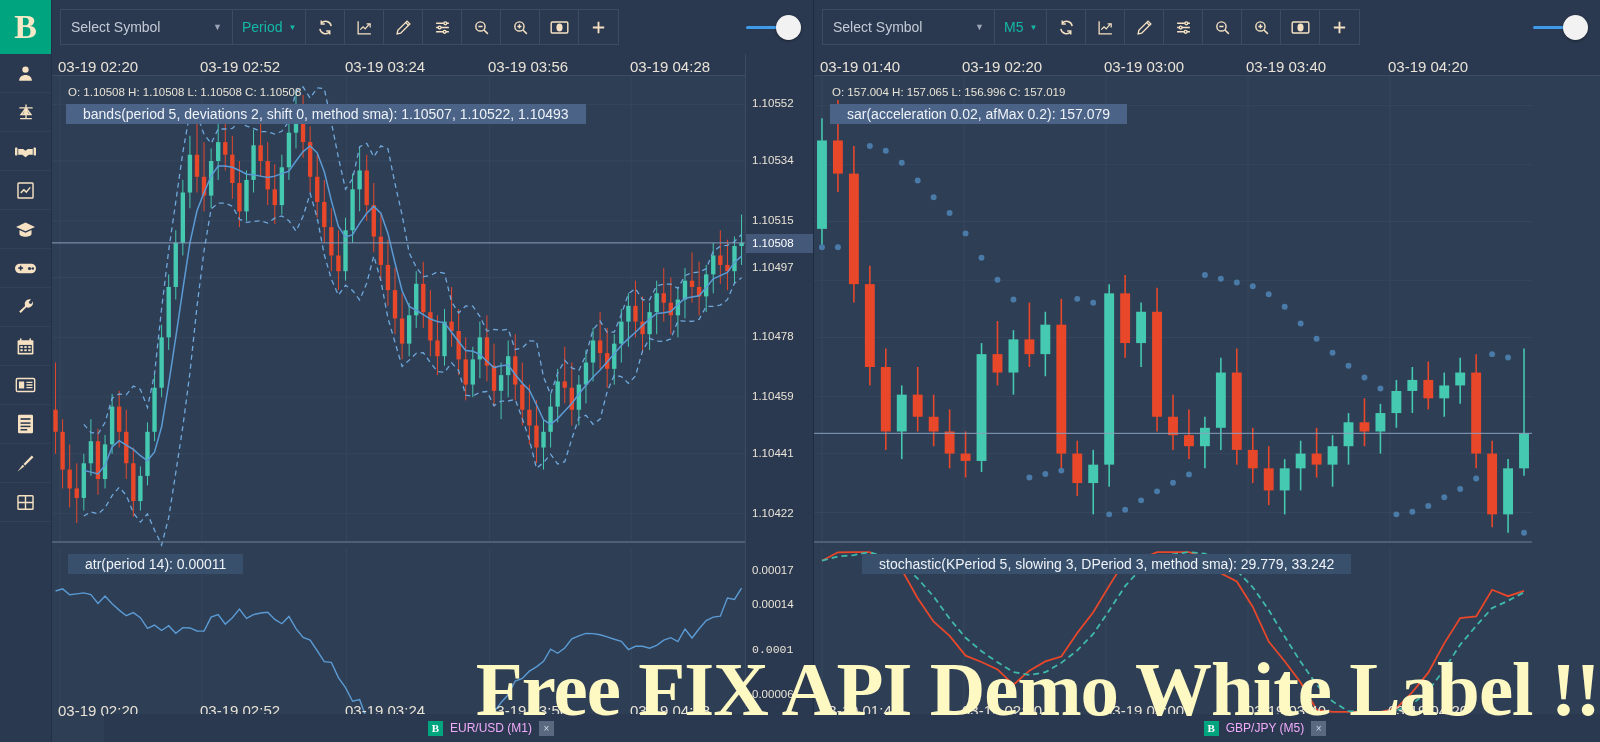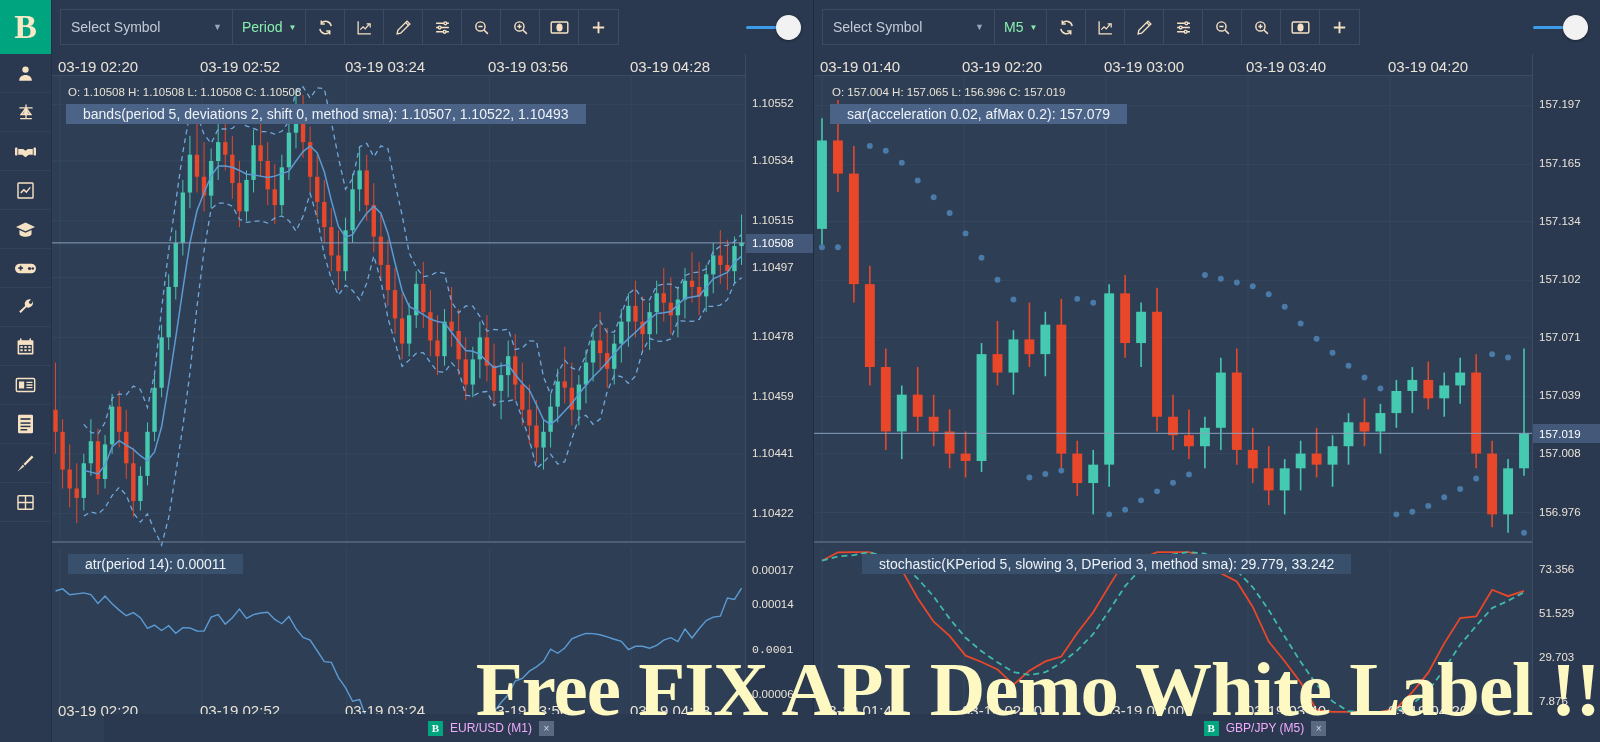--- a/index.html
+++ b/index.html
@@ -44,21 +44,21 @@
   }
   .tb-group { display: flex; align-items: center; border: 1px solid #3c4a63; height: 36px; }
   .tb-select {
     display: flex; align-items: center; justify-content: space-between;
     height: 36px; padding: 8px 10px; min-width: 172px; color: #c3cad7;
     font-size: 14px; border-right: 1px solid #3c4a63; text-align: center;
   }
   .tb-select .caret { margin-left: 14px; color: #9aa6b8; font-size: 9px; }
   .tb-period {
     display: flex; align-items: center; height: 36px; padding: 0 9px;
-    color: #86efac; font-size: 14px; border-right: 1px solid #3c4a63; gap: 6px;
+    color: #14b8a6; font-size: 14px; border-right: 1px solid #3c4a63; gap: 6px;
   }
   .tb-period .caret { font-size: 8px; }
   .tb-btn {
     width: 39px; height: 36px; display: flex; align-items: center; justify-content: center;
     border-right: 1px solid #3c4a63; color: #f6e2c2;
   }
   .tb-btn:last-child { border-right: none; }
   .tb-btn svg { display: block; }
 
   .toggle { display: flex; align-items: center; margin-left: auto; margin-right: 4px; }
@@ -849,35 +849,20 @@
               <line x1="0" y1="379.32806324110527" x2="718" y2="379.32806324110527" stroke="#8aa0bd" stroke-width="1"></line>
             </svg>
 
           <div class="time-axis-row" id="tt-right">
               <div class="time-tick" style="left: 6px;">03-19 01:40</div>
               <div class="time-tick" style="left: 148px;">03-19 02:20</div>
               <div class="time-tick" style="left: 290px;">03-19 03:00</div>
               <div class="time-tick" style="left: 432px;">03-19 03:40</div>
               <div class="time-tick" style="left: 574px;">03-19 04:20</div>
             </div>
-          <div class="price-axis" id="pa-right">
-              <div class="price-tick" style="top: 44.4704px;">157.197</div>
-              <div class="price-tick" style="top: 103.411px;">157.165</div>
-              <div class="price-tick" style="top: 160.51px;">157.134</div>
-              <div class="price-tick" style="top: 219.451px;">157.102</div>
-              <div class="price-tick" style="top: 276.549px;">157.071</div>
-              <div class="price-tick" style="top: 335.49px;">157.039</div>
-              <div class="price-tick" style="top: 392.589px;">157.008</div>
-              <div class="price-tick" style="top: 451.53px;">156.976</div>
-              <div class="price-tag" style="top: 370.328px;">157.019</div>
-              <div class="price-tick" style="top: 508.541px;">73.356</div>
-              <div class="price-tick" style="top: 552.715px;">51.529</div>
-              <div class="price-tick" style="top: 596.887px;">29.703</div>
-              <div class="price-tick" style="top: 641.06px;">7.876</div>
-            </div>
 
           <div class="ohlc-label" style="left:18px; top:32px;">O: 157.004 H: 157.065 L: 156.996 C: 157.019</div>
           <div class="ind-label" style="left:16px; top:50px;">sar(acceleration 0.02, afMax 0.2): 157.079</div>
           <div class="ind-label plain" style="left:16px; top:500px;margin-left:32px;">stochastic(KPeriod 5, slowing 3, DPeriod 3, method sma): 29.779, 33.242</div>
         <div style="position: absolute; left: 0px; right: 68px; bottom: 24px; height: 16px;">
               <div class="time-tick" style="top: 0px; left: 6px;">03-19 01:40</div>
               <div class="time-tick" style="top: 0px; left: 148px;">03-19 02:20</div>
               <div class="time-tick" style="top: 0px; left: 290px;">03-19 03:00</div>
               <div class="time-tick" style="top: 0px; left: 432px;">03-19 03:40</div>
               <div class="time-tick" style="top: 0px; left: 574px;">03-19 04:20</div>

